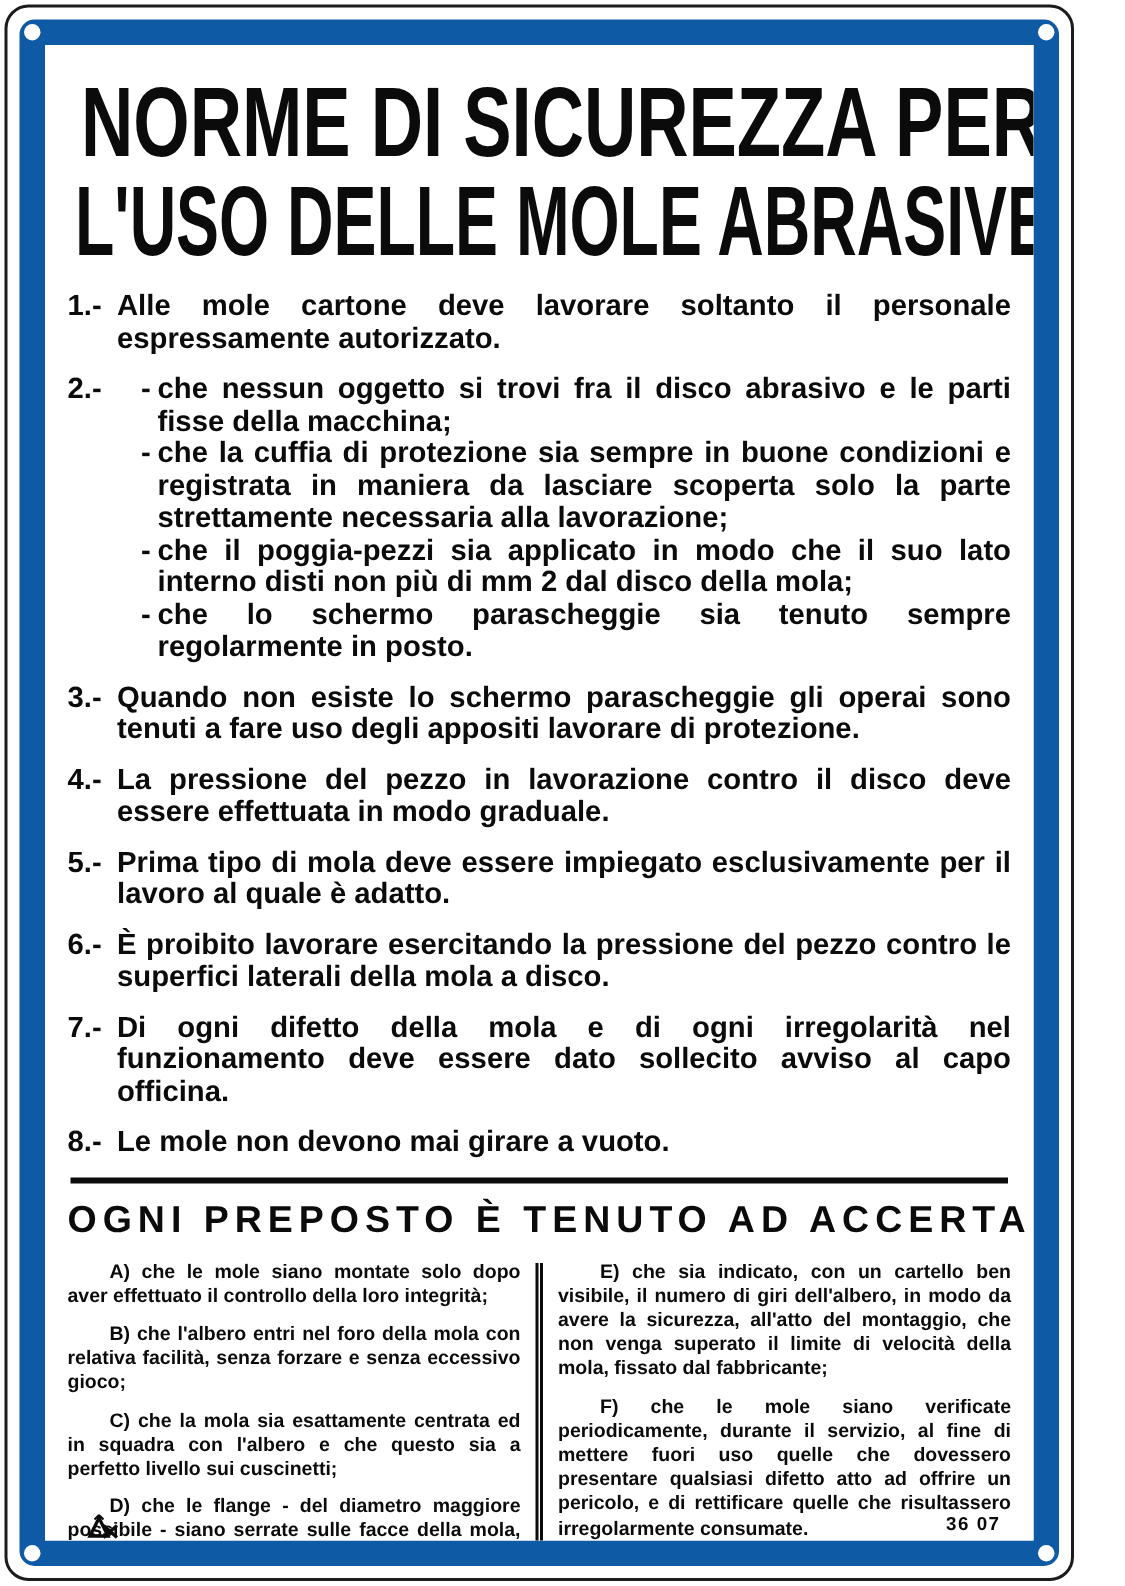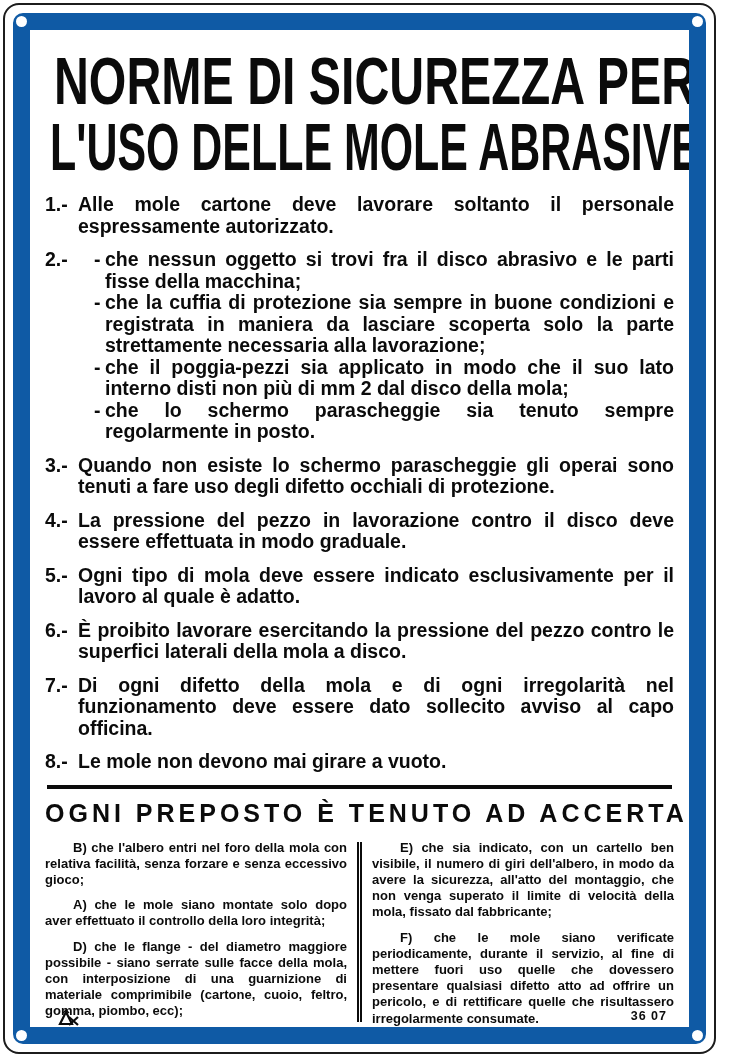--- a/index.html
+++ b/index.html
@@ -165,29 +165,29 @@
             <div class="stext">che il poggia-pezzi sia applicato in modo che il suo lato interno disti non più di mm 2 dal disco della mola;</div>
           </div>
           <div class="sub">
             <span class="dash">-</span>
             <div class="stext">che lo schermo parascheggie sia tenuto sempre regolarmente in posto.</div>
           </div>
         </div>
       </li>
       <li class="rule">
         <span class="num">3.-</span>
-        <div class="rtext">Quando non esiste lo schermo parascheggie gli operai sono tenuti a fare uso degli difetto occhiali di protezione.</div>
+        <div class="rtext">Quando non esiste lo schermo parascheggie gli operai sono tenuti a fare uso degli appositi lavorare di protezione.</div>
       </li>
       <li class="rule">
         <span class="num">4.-</span>
         <div class="rtext">La pressione del pezzo in lavorazione contro il disco deve essere effettuata in modo graduale.</div>
       </li>
       <li class="rule">
         <span class="num">5.-</span>
-        <div class="rtext">Ogni tipo di mola deve essere indicato esclusivamente per il lavoro al quale è adatto.</div>
+        <div class="rtext">Prima tipo di mola deve essere impiegato esclusivamente per il lavoro al quale è adatto.</div>
       </li>
       <li class="rule">
         <span class="num">6.-</span>
         <div class="rtext">È proibito lavorare esercitando la pressione del pezzo contro le superfici laterali della mola a disco.</div>
       </li>
       <li class="rule">
         <span class="num">7.-</span>
         <div class="rtext">Di ogni difetto della mola e di ogni irregolarità nel funzionamento deve essere dato sollecito avviso al capo officina.</div>
       </li>
       <li class="rule">
@@ -195,22 +195,23 @@
         <div class="rtext">Le mole non devono mai girare a vuoto.</div>
       </li>
     </ol>
 
     <div class="divider"></div>
 
     <h2 class="subhead">OGNI PREPOSTO È TENUTO AD ACCERTARSI:</h2>
 
     <div class="columns">
       <div class="col">
+        <p class="litem"><span>A)</span> <span>che le mole siano montate solo dopo aver effettuato il controllo della loro integrità;</span></p>
         <p class="litem"><span>B)</span> <span>che l'albero entri nel foro della mola con relativa facilità, senza forzare e senza eccessivo gioco;</span></p>
-        <p class="litem"><span>A)</span> <span>che le mole siano montate solo dopo aver effettuato il controllo della loro integrità;</span></p>
+        <p class="litem"><span>C)</span> <span>che la mola sia esattamente centrata ed in squadra con l'albero e che questo sia a perfetto livello sui cuscinetti;</span></p>
         <p class="litem"><span>D)</span> <span>che le flange - del diametro maggiore possibile - siano serrate sulle facce della mola, con interposizione di una guarnizione di materiale comprimibile (cartone, cuoio, feltro, gomma, piombo, ecc);</span></p>
       </div>
       <div class="vrule"></div>
       <div class="col">
         <p class="litem"><span>E)</span> <span>che sia indicato, con un cartello ben visibile, il numero di giri dell'albero, in modo da avere la sicurezza, all'atto del montaggio, che non venga superato il limite di velocità della mola, fissato dal fabbricante;</span></p>
         <p class="litem"><span>F)</span> <span>che le mole siano verificate periodicamente, durante il servizio, al fine di mettere fuori uso quelle che dovessero presentare qualsiasi difetto atto ad offrire un pericolo, e di rettificare quelle che risultassero irregolarmente consumate.</span></p>
       </div>
     </div>
 
     <div class="footer">

